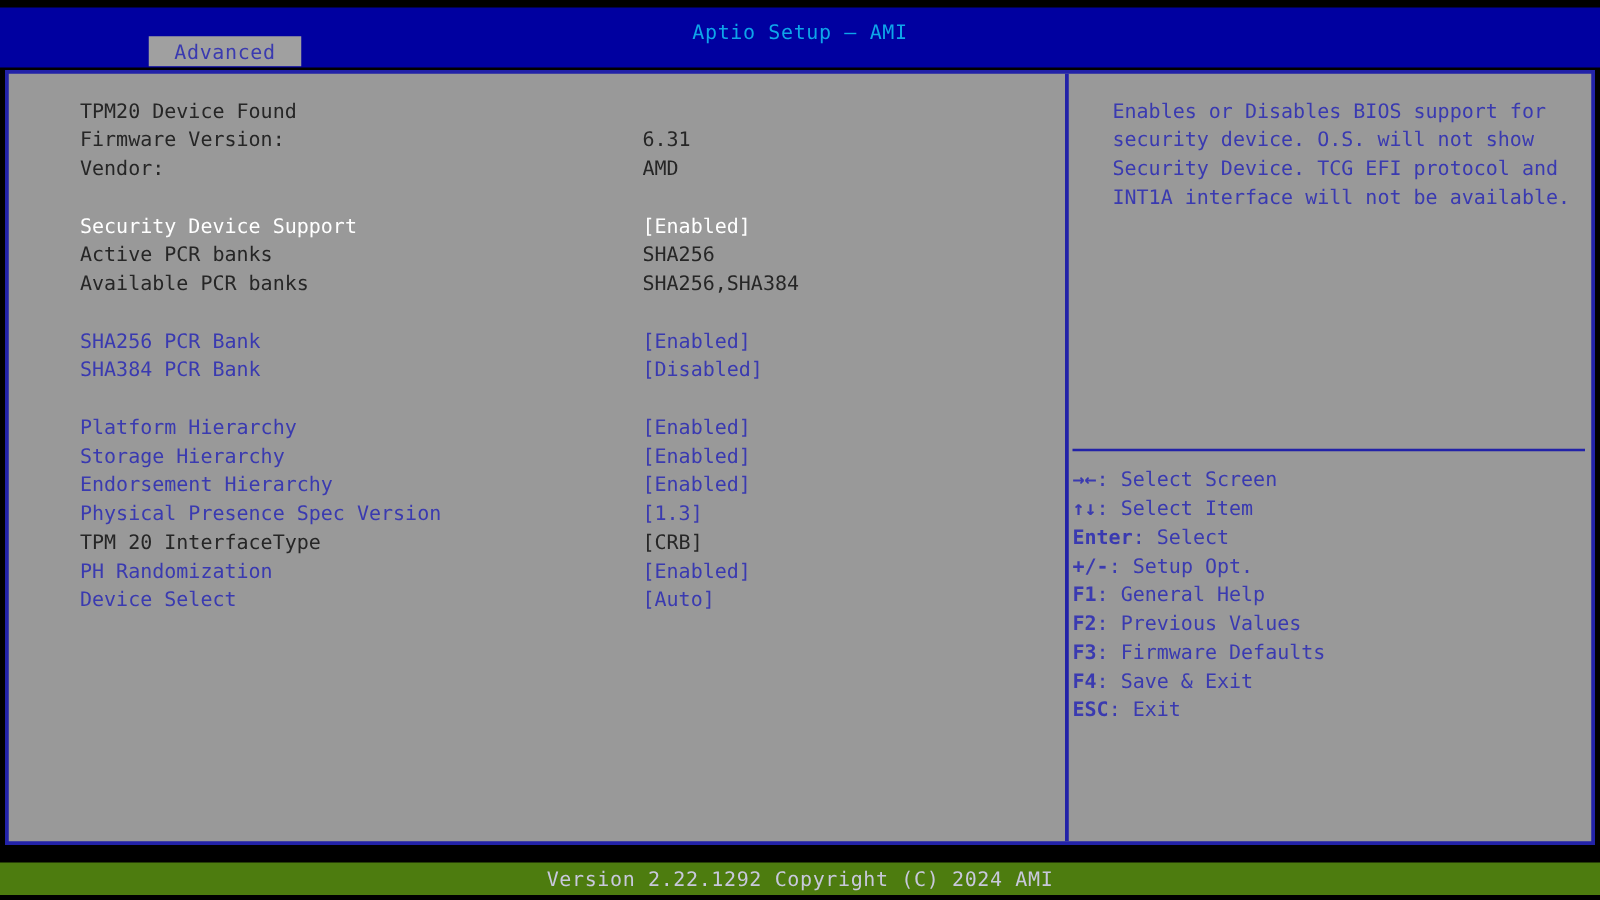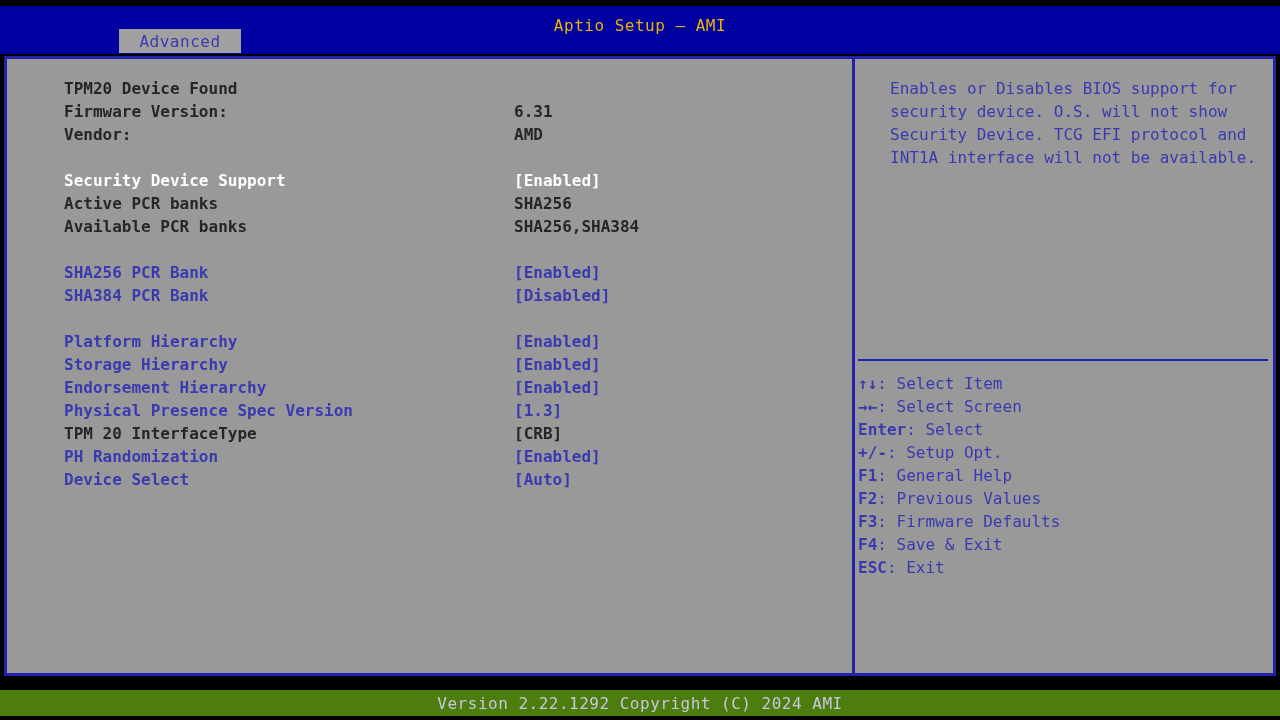--- a/index.html
+++ b/index.html
@@ -20,21 +20,21 @@
   
   #titlebar {
     position:absolute; left:0; top:6px;
     width:1280px; height:48px;
     background:#0000a0;
   }
   #title-text {
     position:absolute; left:0; top:8px;
     width:1280px;
     text-align:center;
-    color:#eab308;
+    color:#0ea5e9;
     letter-spacing:0.5px;
   }
 
   
   #tab-advanced {
     position:absolute; left:119px; top:29px;
     width:122px; height:24px;
     background:#a0a0a0;
     color:#3a3ab0;
     text-align:center;
@@ -58,21 +58,20 @@
 
   
   #settings {
     position:absolute; left:57px; top:18px;
     width:780px;
   }
   .row {
     position:relative;
     height:23px;
     white-space:pre;
-    font-weight:bold;
   }
   .row.spacer { height:23px; }
   .label { position:absolute; left:0; top:0; }
   .value { position:absolute; left:450px; top:0; }
 
   
   .t-info      { color:#262626; }
   .t-option    { color:#3a3ab0; }
   .t-selected  { color:#ffffff; }
 
@@ -149,22 +148,22 @@
       <div class="row"><span class="label t-option">Device Select</span><span class="value t-option">[Auto]</span></div>
     </div>
 
   <div id="help">
     <div id="help-text">Enables or Disables BIOS support for security device. O.S. will not show Security Device. TCG EFI protocol and INT1A interface will not be available.</div>
   </div>
 
   <div id="divider-horz"></div>
 
   <div id="legend">
+      <div class="legend-row"><span class="legend-key">→←</span><span>: Select Screen</span></div>
       <div class="legend-row"><span class="legend-key">↑↓</span><span>: Select Item</span></div>
-      <div class="legend-row"><span class="legend-key">→←</span><span>: Select Screen</span></div>
       <div class="legend-row"><span class="legend-key">Enter</span><span>: Select</span></div>
       <div class="legend-row"><span class="legend-key">+/-</span><span>: Setup Opt.</span></div>
       <div class="legend-row"><span class="legend-key">F1</span><span>: General Help</span></div>
       <div class="legend-row"><span class="legend-key">F2</span><span>: Previous Values</span></div>
       <div class="legend-row"><span class="legend-key">F3</span><span>: Firmware Defaults</span></div>
       <div class="legend-row"><span class="legend-key">F4</span><span>: Save &amp; Exit</span></div>
       <div class="legend-row"><span class="legend-key">ESC</span><span>: Exit</span></div>
     </div>
 </div>
 

